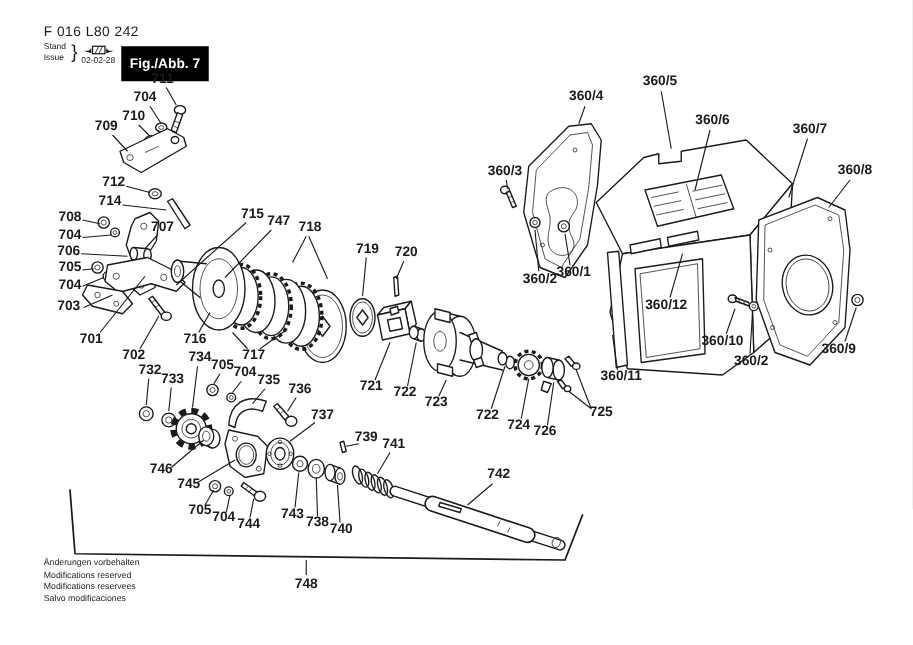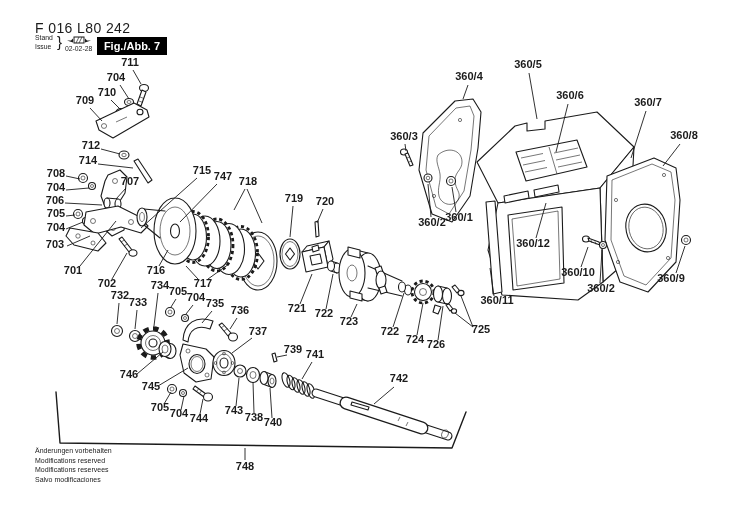--- a/index.html
+++ b/index.html
@@ -1,25 +1,25 @@
 <!DOCTYPE html>
 <html style="--ink: #1b1b1b; --paper: #ffffff; --fig-box-bg: #000000; --fig-box-text: #ffffff;"><head>
 <meta charset="utf-8">
 <style>
   :root{ --ink:#1b1b1b; --paper:#ffffff; --fig-box-bg:#000000; --fig-box-text:#ffffff; }
   html,body{margin:0;padding:0;background:#e8e8e8;}
   .page{position:relative;width:730px;height:516px;background:var(--paper);overflow:hidden;
         font-family:"Liberation Sans",sans-serif;color:var(--ink);}
   
-  .doc-number{position:absolute;left:35px;top:20px;font-size:14px;letter-spacing:.4px;}
+  .doc-number{position:absolute;left:35px;top:20px;font-size:11px;letter-spacing:.4px;}
   .issue-block{position:absolute;left:35px;top:34px;font-size:6.8px;line-height:8.5px;}
   .issue-brace{position:absolute;left:57px;top:33px;font-size:15px;font-weight:normal;}
   .stamp-icon{position:absolute;left:66px;top:36px;}
   .issue-date{position:absolute;left:65px;top:45px;font-size:6.8px;}
-  .fig-box{position:absolute;left:97px;top:37px;width:70px;height:18px;background:var(--fig-box-bg);
+  .fig-box{position:absolute;left:97px;top:37px;width:70px;height:28px;background:var(--fig-box-bg);
            display:flex;align-items:center;justify-content:center;}
   .fig-box span{color:var(--fig-box-text);font-size:11px;font-weight:bold;}
   
   .notes{position:absolute;left:35px;top:446px;font-size:7px;line-height:9.5px;}
   
   svg.diagram{position:absolute;left:0;top:0;}
   .ln{fill:none;stroke:var(--ink);stroke-width:1.1;stroke-linejoin:round;stroke-linecap:round;}
   .fw{fill:var(--paper);stroke:var(--ink);stroke-width:1.1;stroke-linejoin:round;}
   .thin{fill:none;stroke:var(--ink);stroke-width:.6;}
   .teeth{fill:none;stroke:var(--ink);stroke-width:4.6;stroke-dasharray:5.5 4.2;}

